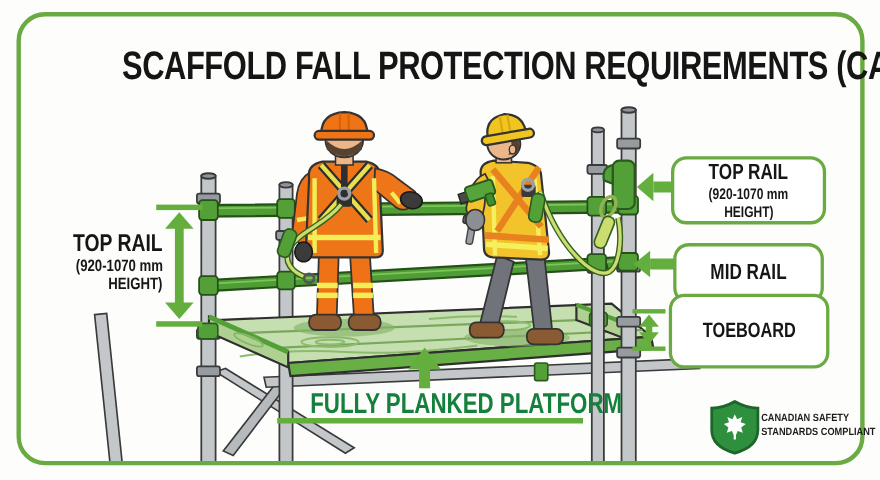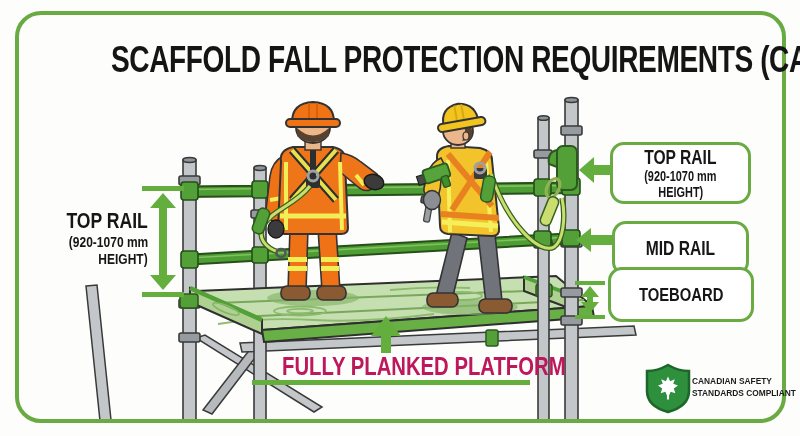--- a/index.html
+++ b/index.html
@@ -23,26 +23,26 @@
   .left-label .cond{transform-origin:100% 50%;transform:scaleX(.8);}
   .callout{
     position:absolute;background:#ffffff;border:3.5px solid #6aaa42;border-radius:14px;
     text-align:center;font-weight:bold;box-sizing:border-box;
     display:flex;flex-direction:column;justify-content:center;
   }
   .callout .big{font-size:20px;line-height:23px;}
   .callout .small{font-size:14px;line-height:15.5px;}
   .co-top{left:610px;top:142px;width:141px;height:62px;}
   .co-mid{left:612px;top:221px;width:137px;height:55px;}
-  .co-toe{left:608px;top:267px;width:146px;height:55px;}
+  .co-toe{left:608px;top:267px;width:146px;height:68px;}
   .co-toe .big{font-size:19px;line-height:22px;}
   .co-toe .small{font-size:13.5px;line-height:15px;}
   .caption{
     position:absolute;left:242px;top:352px;width:320px;text-align:center;
-    font-size:26px;font-weight:bold;line-height:28px;color:#be185d;
+    font-size:26px;font-weight:bold;line-height:28px;color:#15803d;
   }
   .badge-text{
     position:absolute;left:692px;top:375px;font-size:9.5px;font-weight:bold;
     line-height:12px;color:#1c1c1c;
   }
   .badge-text .cond{transform-origin:0 50%;transform:scaleX(.88);}
 </style>
 </head>
 <body>
 

